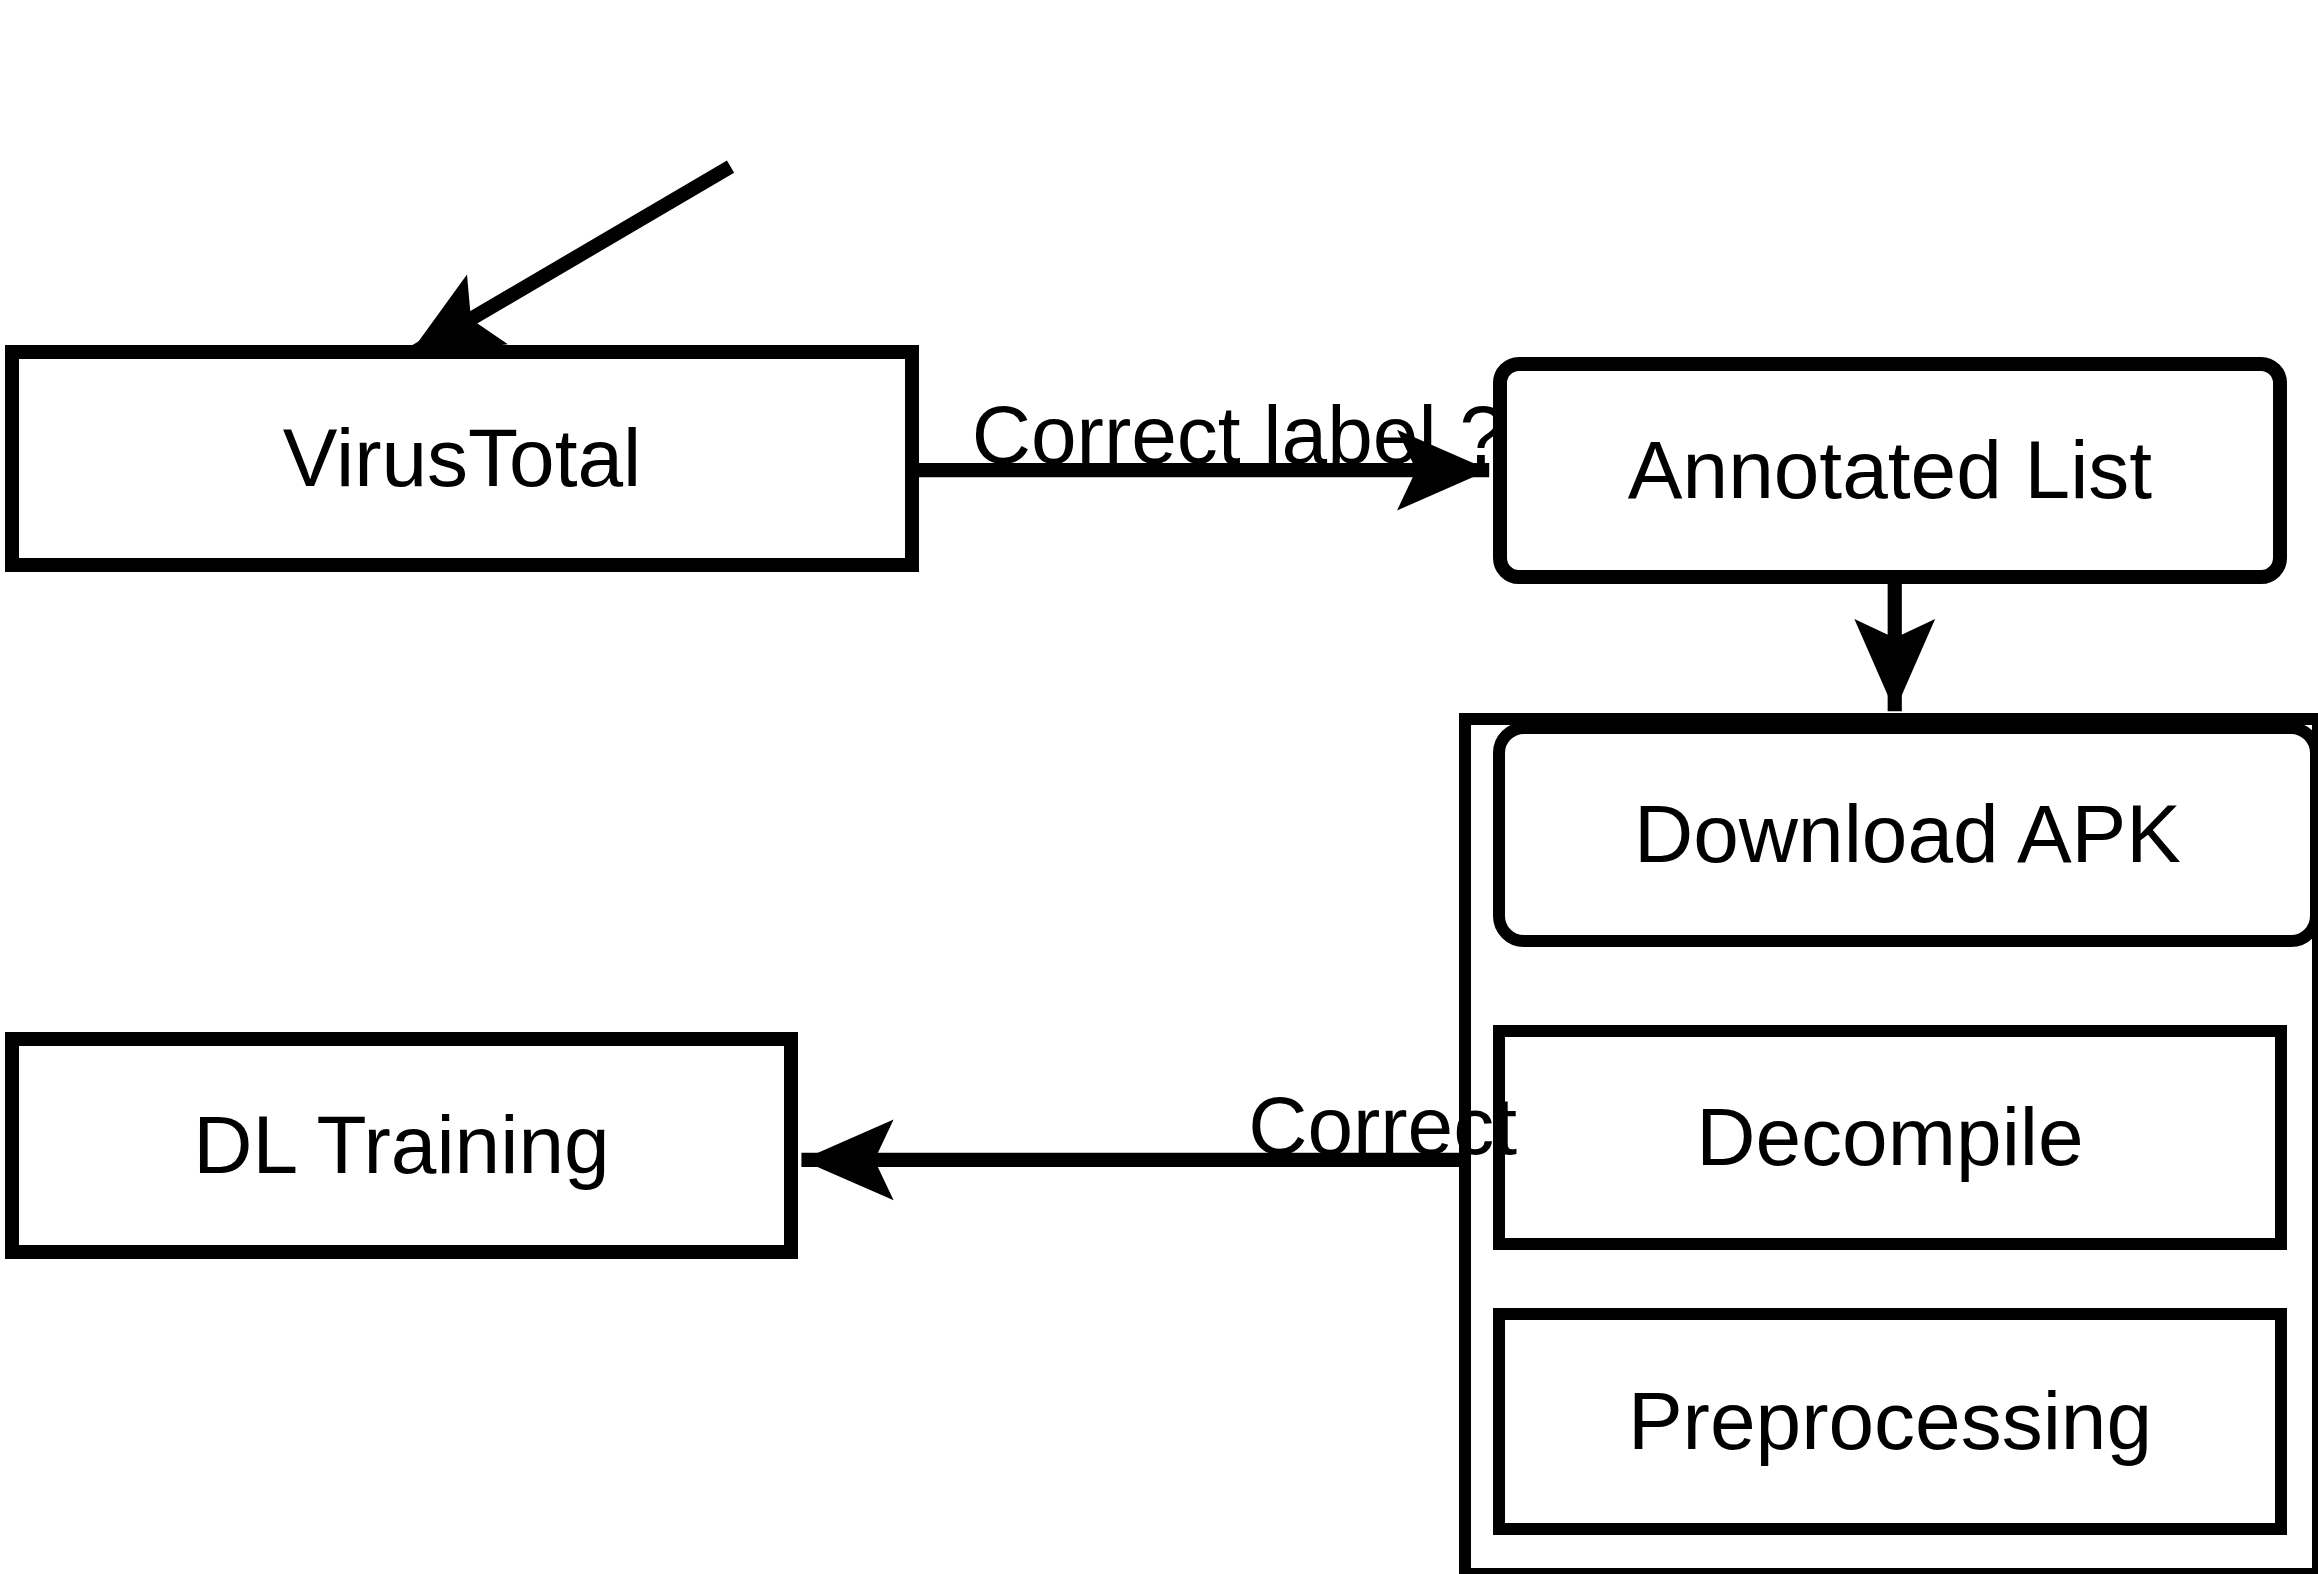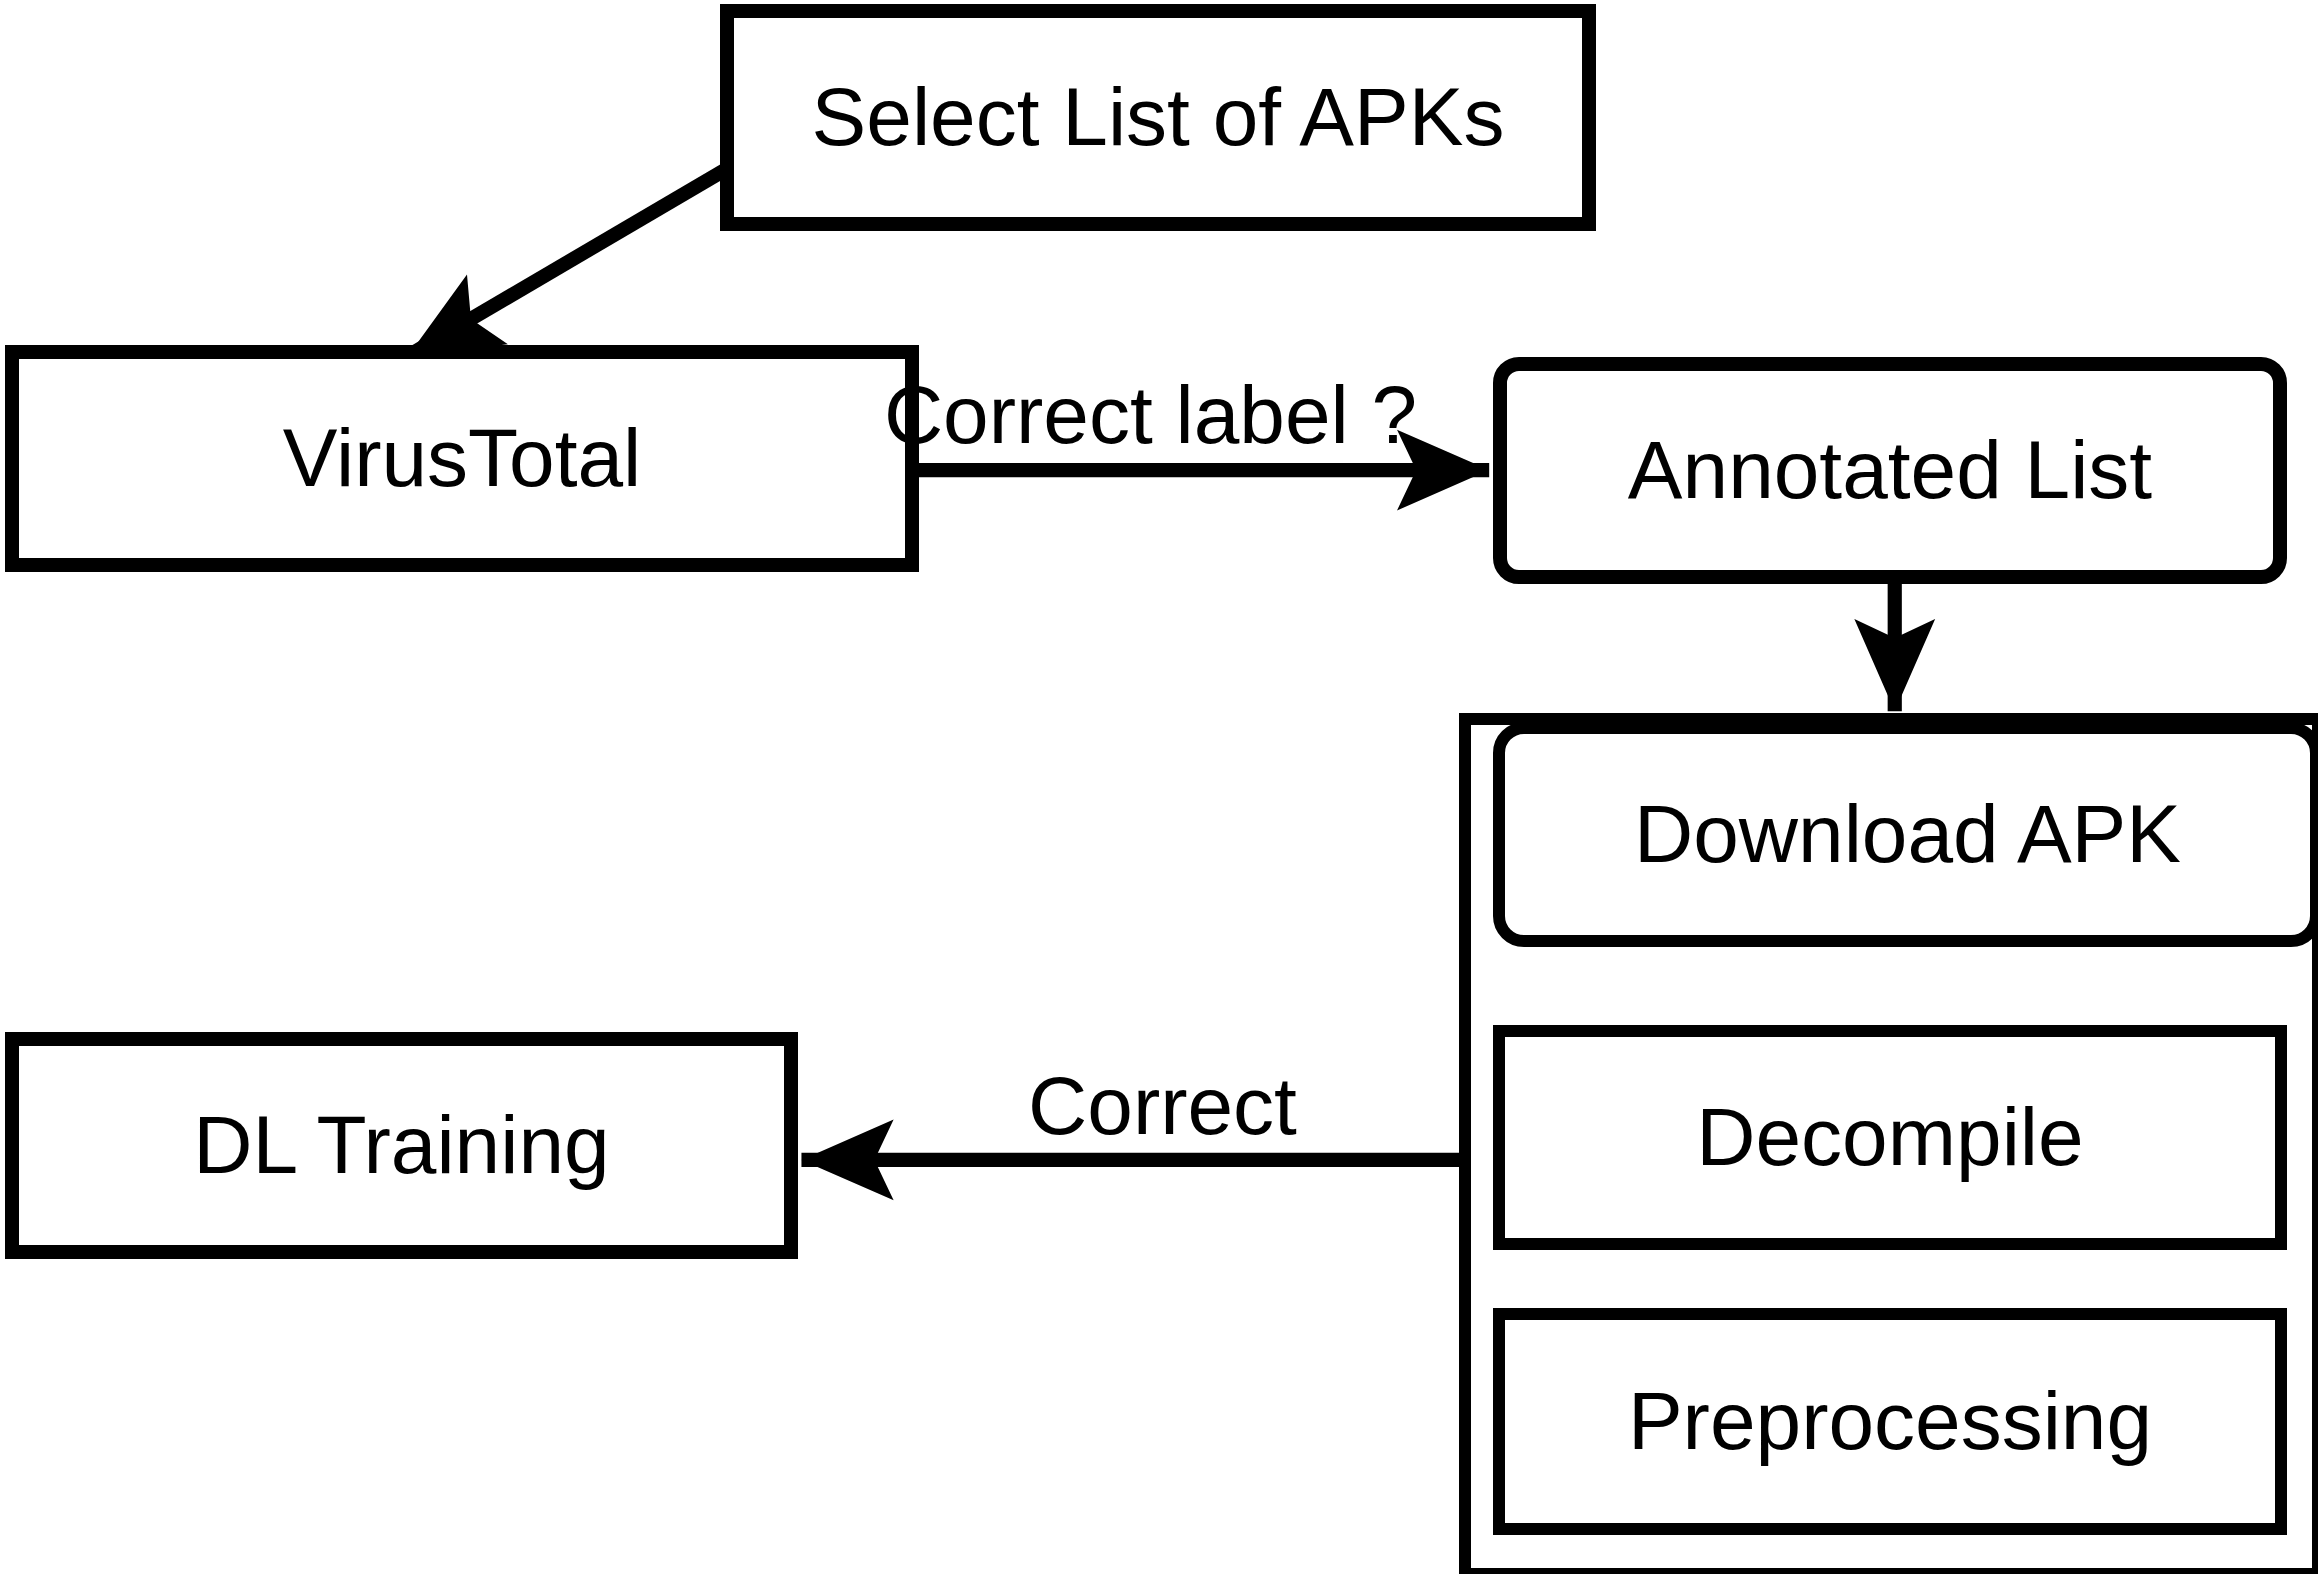--- a/index.html
+++ b/index.html
@@ -49,21 +49,22 @@
     border-width: 12.8px;
   }
   
   .inner { border-width: 12.8px; }
   .n-download  { left: 1493px; top: 722px; width: 829px; height: 225px; border-radius: 31px; }
   .n-decompile { left: 1493px; top: 1025px; width: 794px; height: 225px; }
   .n-preproc   { left: 1493px; top: 1308px; width: 794px; height: 227px; }
 
   .edge-label {
     position: absolute;
-    text-align: center;
+    text-align: right;
+    margin-top: 20px;
   }
   .el-correct { left: 796px; top: 370px; width: 709px; }
   .el-features { left: 808px; top: 1061px; width: 709px; }
 
   svg.edges {
     position: absolute;
     left: 0; top: 0;
   }
 </style>
 </head>
@@ -76,23 +77,20 @@
       <marker id="ah" markerUnits="userSpaceOnUse" markerWidth="150" markerHeight="130" refX="130" refY="60" orient="auto">
         <path d="M130,60 L0,3 L27,60 L0,117 Z" fill="#000000"></path>
       </marker>
     </defs>
     <line x1="1030" y1="235" x2="575" y2="502" stroke="#000000" stroke-width="20" marker-end="url(#ah)"></line>
     <line x1="1125" y1="663" x2="2100" y2="663" stroke="#000000" stroke-width="20" marker-end="url(#ah)"></line>
     <line x1="2672" y1="823" x2="2672" y2="1003" stroke="#000000" stroke-width="20" marker-end="url(#ah)"></line>
     <line x1="2058" y1="1636" x2="1130" y2="1636" stroke="#000000" stroke-width="20" marker-end="url(#ah)"></line>
   </svg>
 
-  <div class="node n-select">
-    <span class="lbl">Select List of APKs</span>
-  </div>
 
   <div class="node n-virustotal">
     <span class="lbl">VirusTotal</span>
   </div>
 
   <div class="node n-annotated">
     <span class="lbl">Annotated List</span>
   </div>
 
   <div class="node n-container"></div>

